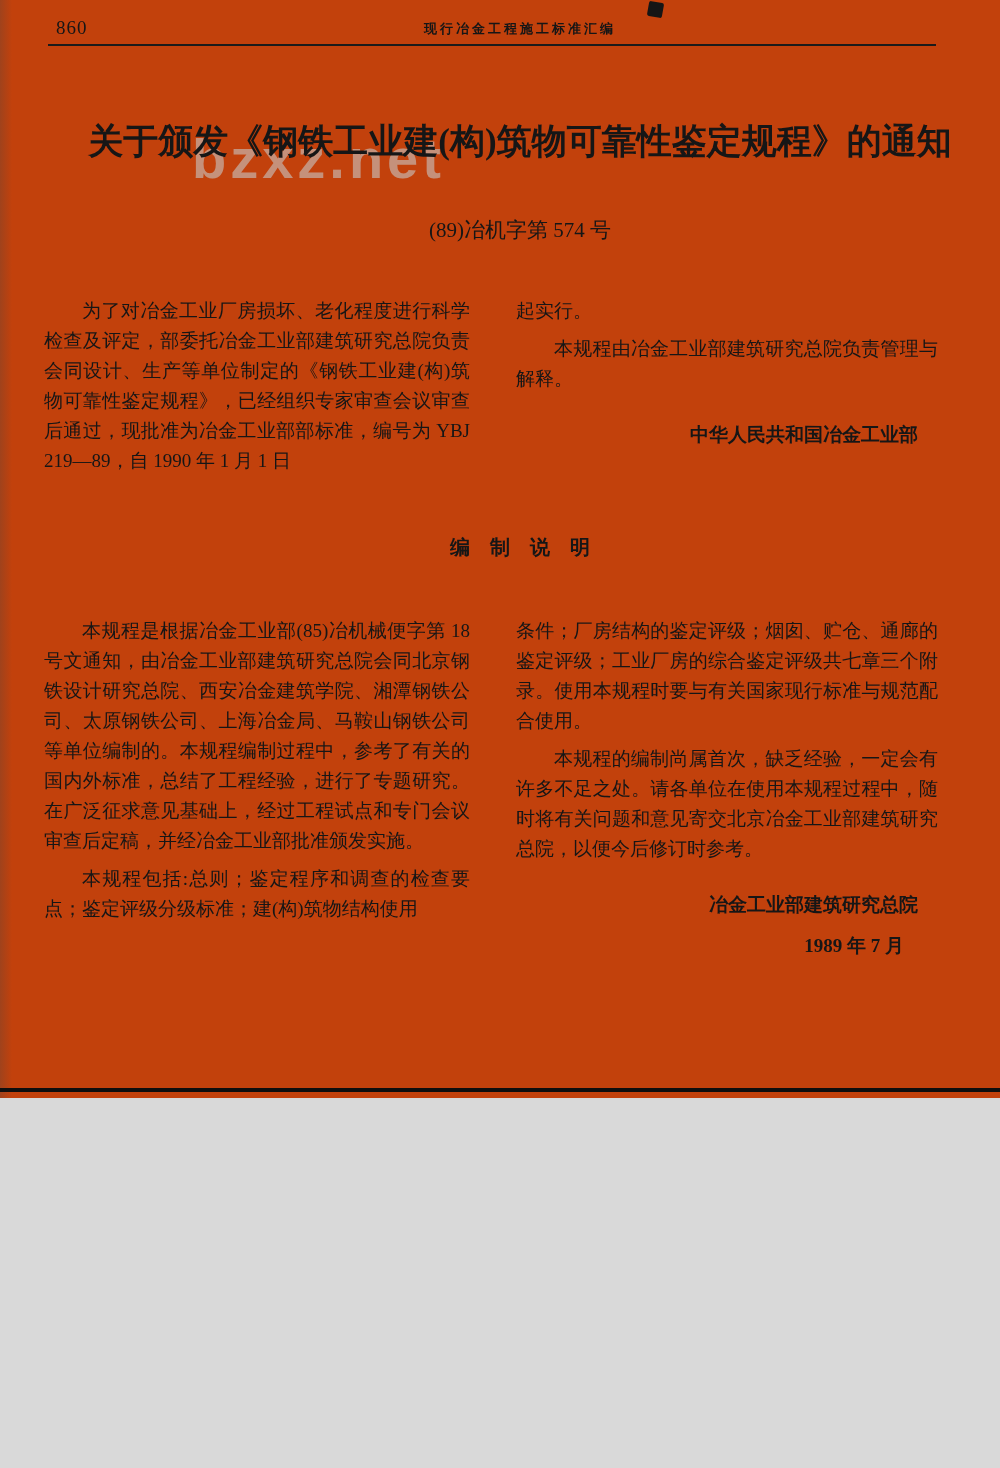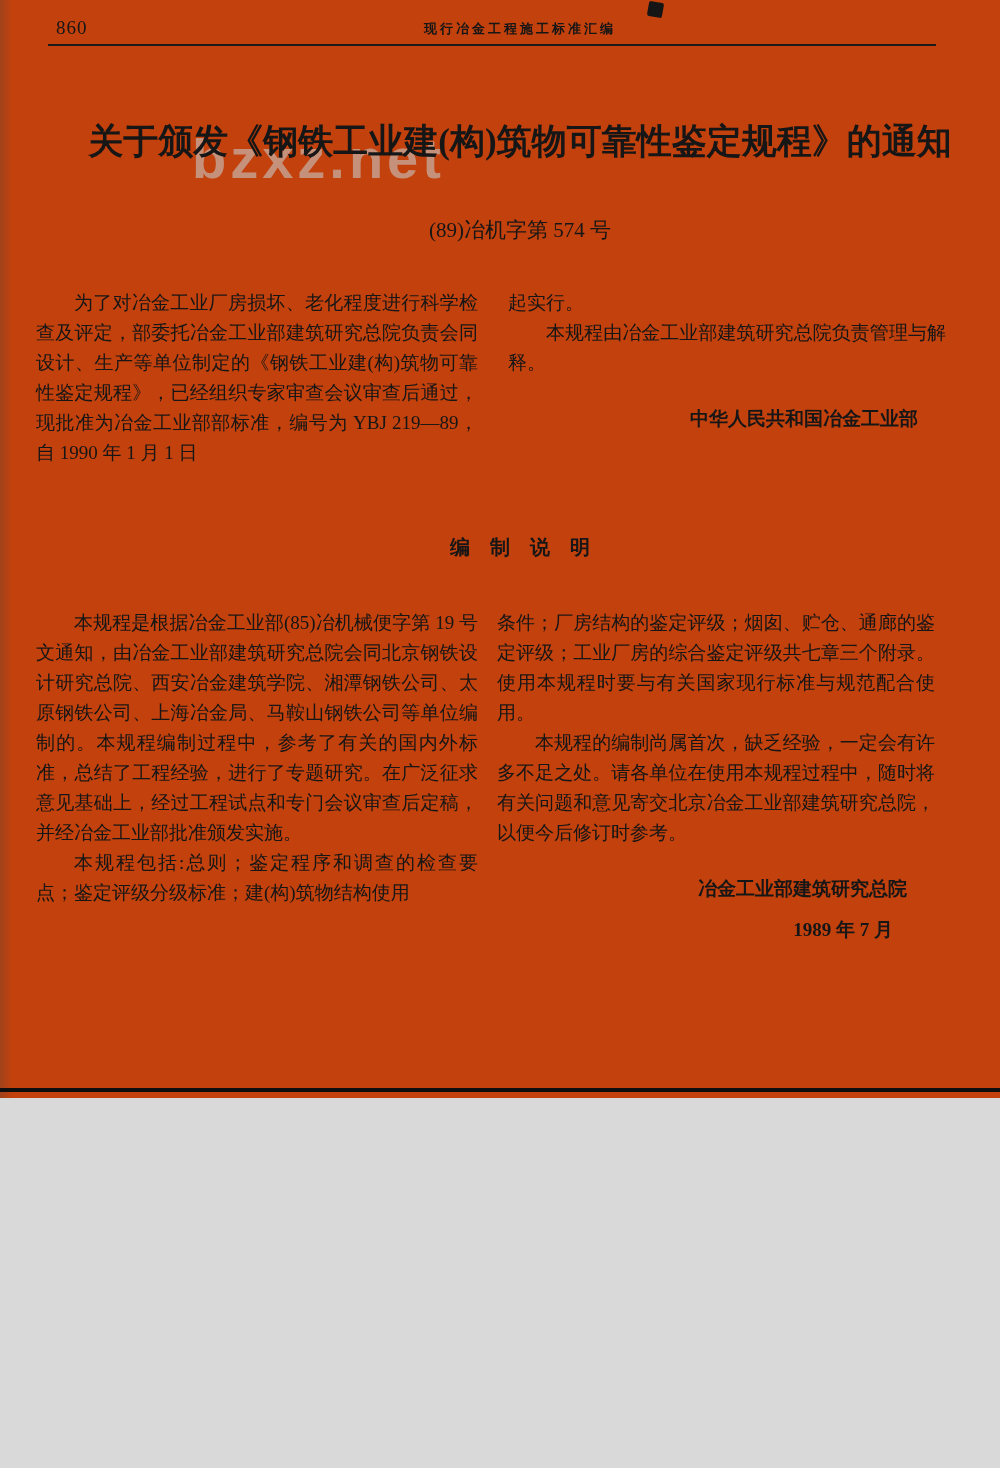--- a/index.html
+++ b/index.html
@@ -67,27 +67,27 @@
   .section-heading {
     position: absolute; top: 534px; left: 0; width: 100%;
     margin: 0; text-align: center;
     font-size: 20px; font-weight: bold; z-index: 2;
   }
   
   .col {
     position: absolute; font-size: 19px; line-height: 30px;
     text-align: justify; z-index: 2;
   }
-  .col p { margin: 0; }
+  .col p { margin: 8px; }
   .indent { text-indent: 2em; }
   .no-indent { text-indent: 0; }
   .notice-left { top: 288px; left: 36px;  width: 442px; }
   .notice-right { top: 288px; left: 508px; width: 438px; }
   .expl-left  { top: 608px; left: 36px;  width: 442px; }
-  .expl-right { top: 608px; left: 497px; width: 438px; }
+  .expl-right { top: 608px; left: 508px; width: 438px; }
   .signature {
     margin-top: 26px; text-align: right; font-weight: bold;
     font-size: 19px; padding-right: 28px;
   }
   .sig-date { margin-top: 11px; padding-right: 14px; }
 </style>
 </head>
 <body>
 
 <div class="page">
@@ -110,21 +110,21 @@
     <p class="no-indent">起实行。</p>
     <p class="indent">本规程由冶金工业部建筑研究总院负责管理与解释。</p>
     <div class="signature">
       <div class="sig-issuer">中华人民共和国冶金工业部</div>
     </div>
   </div>
 
   <h2 class="section-heading">编　制　说　明</h2>
 
   <div class="col expl-left">
-    <p class="indent">本规程是根据冶金工业部(85)冶机械便字第 19 号文通知，由冶金工业部建筑研究总院会同北京钢铁设计研究总院、西安冶金建筑学院、湘潭钢铁公司、太原钢铁公司、上海冶金局、马鞍山钢铁公司等单位编制的。本规程编制过程中，参考了有关的国内外标准，总结了工程经验，进行了专题研究。在广泛征求意见基础上，经过工程试点和专门会议审查后定稿，并经冶金工业部批准颁发实施。</p>
+    <p class="indent">本规程是根据冶金工业部(85)冶机械便字第 18 号文通知，由冶金工业部建筑研究总院会同北京钢铁设计研究总院、西安冶金建筑学院、湘潭钢铁公司、太原钢铁公司、上海冶金局、马鞍山钢铁公司等单位编制的。本规程编制过程中，参考了有关的国内外标准，总结了工程经验，进行了专题研究。在广泛征求意见基础上，经过工程试点和专门会议审查后定稿，并经冶金工业部批准颁发实施。</p>
     <p class="indent">本规程包括:总则；鉴定程序和调查的检查要点；鉴定评级分级标准；建(构)筑物结构使用</p>
   </div>
 
   <div class="col expl-right">
     <p class="no-indent">条件；厂房结构的鉴定评级；烟囱、贮仓、通廊的鉴定评级；工业厂房的综合鉴定评级共七章三个附录。使用本规程时要与有关国家现行标准与规范配合使用。</p>
     <p class="indent">本规程的编制尚属首次，缺乏经验，一定会有许多不足之处。请各单位在使用本规程过程中，随时将有关问题和意见寄交北京冶金工业部建筑研究总院，以便今后修订时参考。</p>
     <div class="signature">
       <div class="sig-issuer">冶金工业部建筑研究总院</div>
       <div class="sig-date">1989 年 7 月</div>
     </div>

